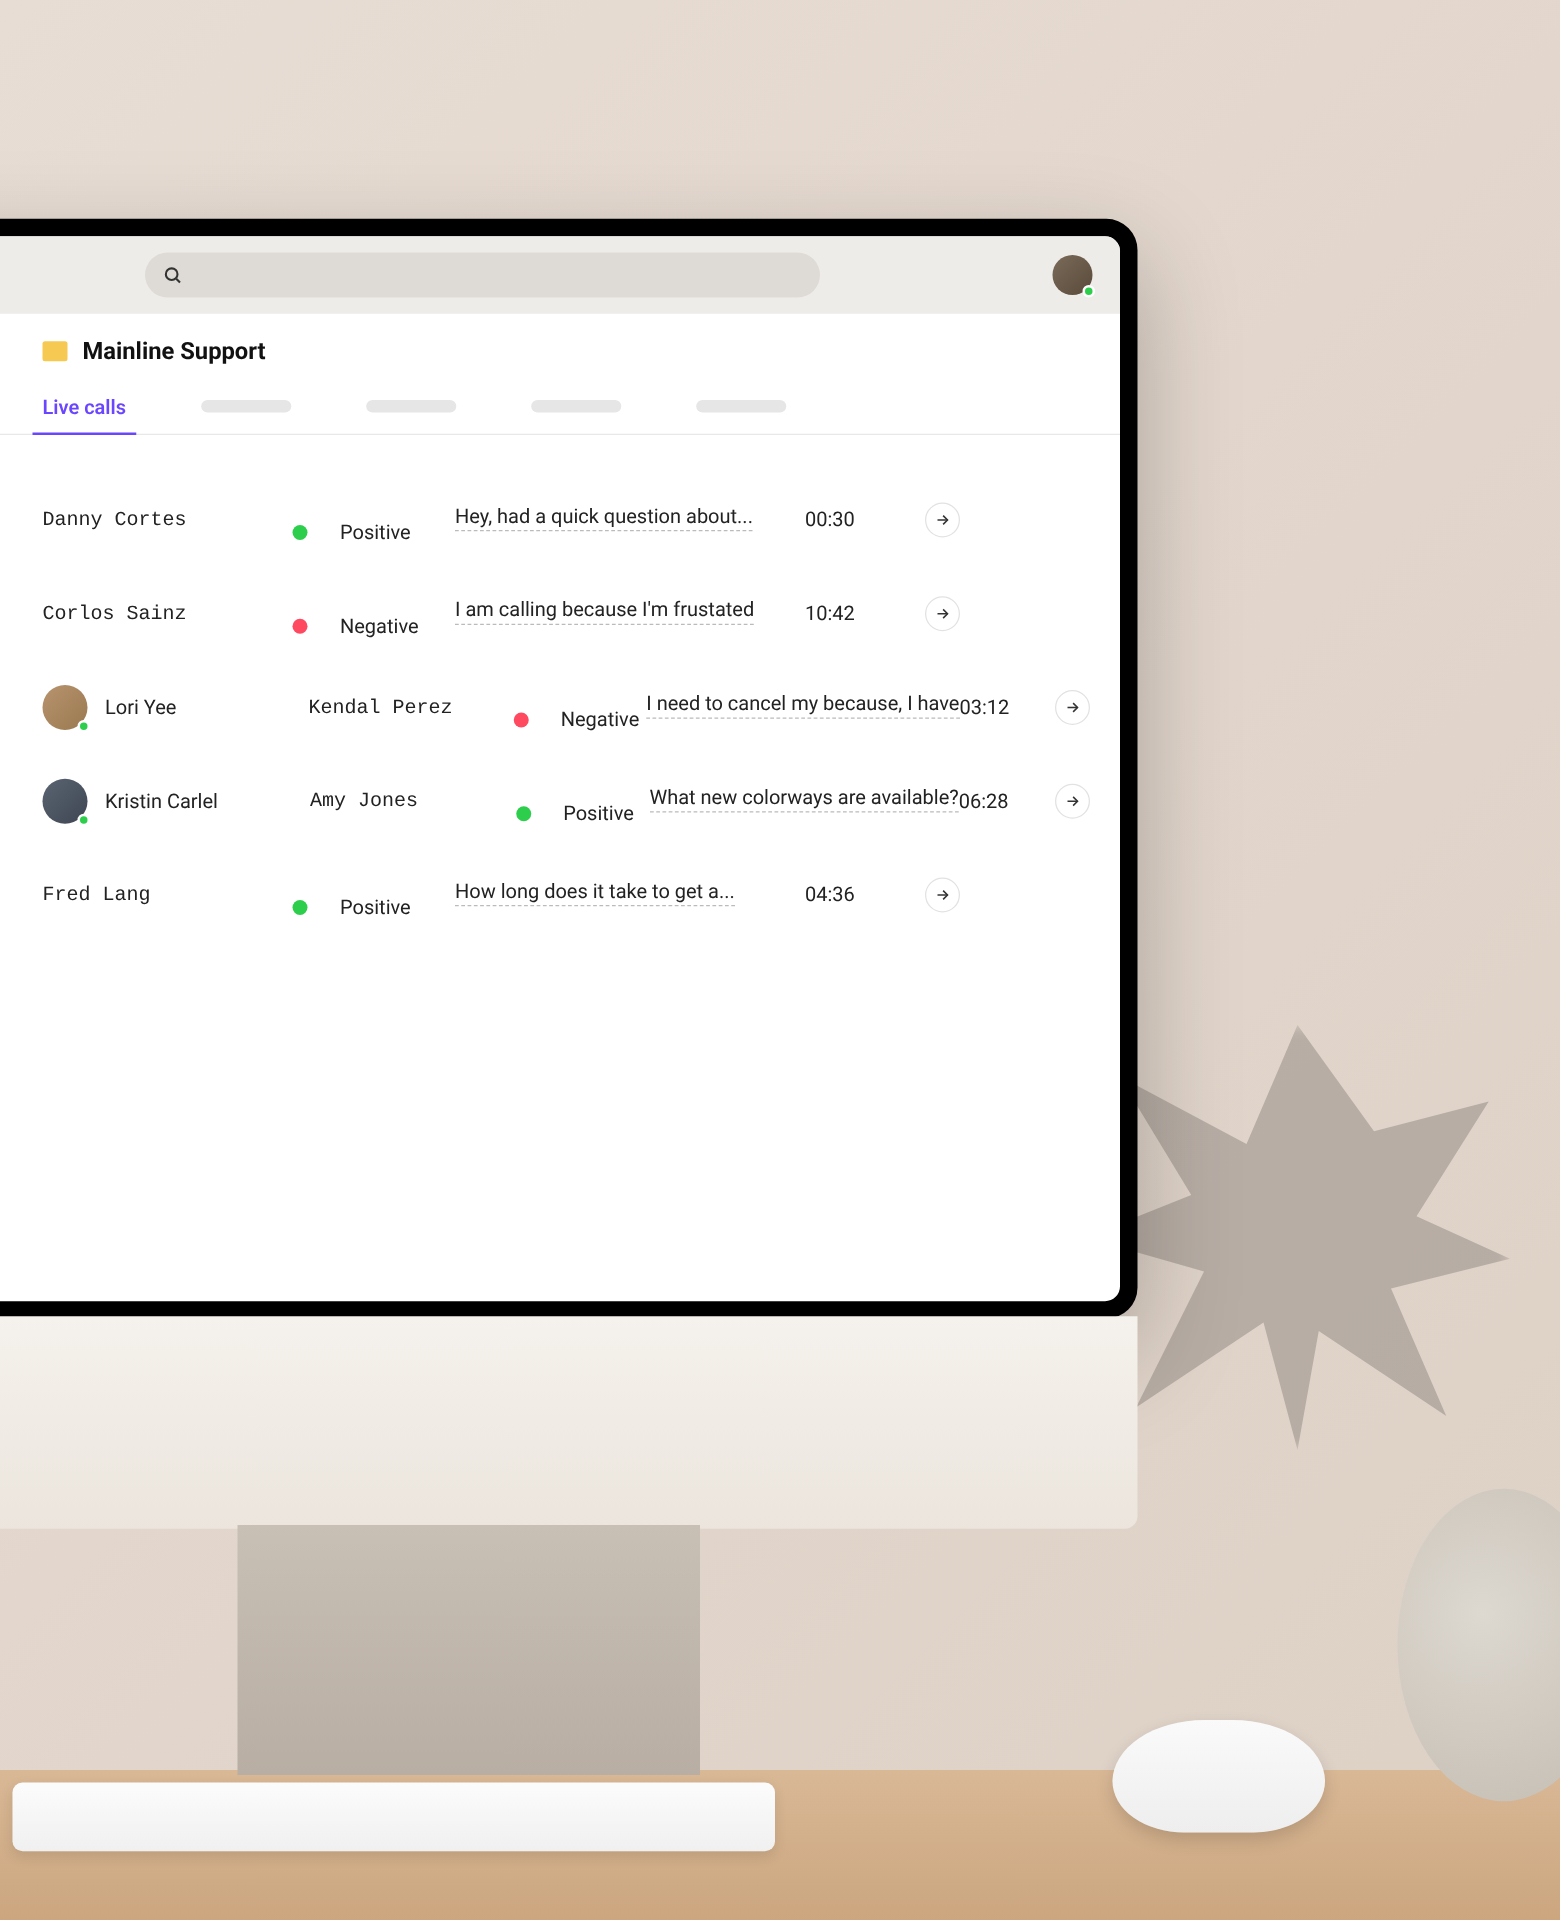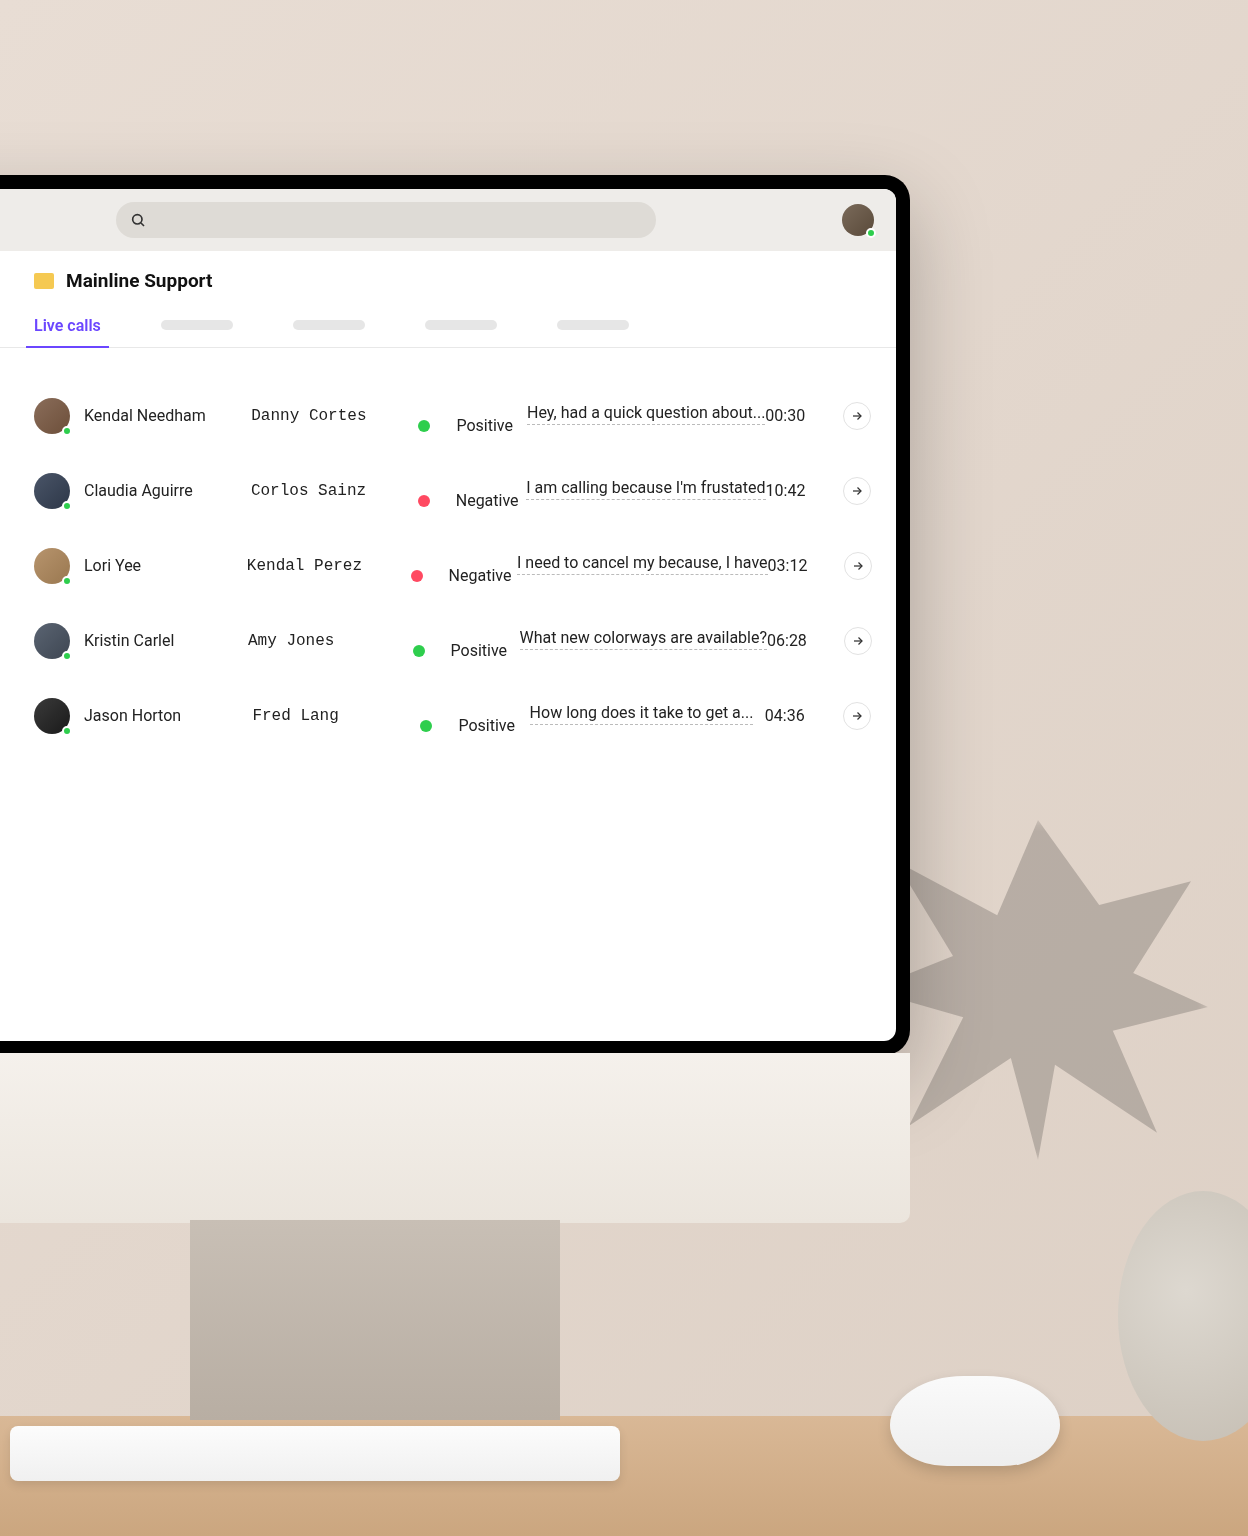--- a/index.html
+++ b/index.html
@@ -353,51 +353,37 @@
       <div class="tabs">
         <div class="tab active">Live calls</div>
         <div class="tab-placeholder"></div>
         <div class="tab-placeholder"></div>
         <div class="tab-placeholder"></div>
         <div class="tab-placeholder"></div>
       </div>
 
       <div class="call-table" id="calls-mount">
           <div class="call-row">
-            <div class="col-agent">
-              <div class="agent-avatar-wrap">
-                <div class="agent-avatar avatar-0"></div>
-                <div class="status-dot"></div>
-              </div>
-              <span class="agent-name">Kendal Needham</span>
-            </div>
             <div class="col-customer">Danny Cortes</div>
             <div class="col-sentiment">
               <span class="sentiment-dot positive"></span>
               <span>Positive</span>
             </div>
             <div class="col-snippet"><span class="snippet-text">Hey, had a quick question about...</span></div>
             <div class="col-time">00:30</div>
             <div class="col-action">
               <div class="arrow-btn">
                 <svg class="arrow-svg" viewBox="0 0 24 24" fill="none" stroke="currentColor" stroke-width="2.5">
                   <line x1="4" y1="12" x2="20" y2="12"></line>
                   <polyline points="13 5 20 12 13 19"></polyline>
                 </svg>
               </div>
             </div>
           </div>
           <div class="call-row">
-            <div class="col-agent">
-              <div class="agent-avatar-wrap">
-                <div class="agent-avatar avatar-1"></div>
-                <div class="status-dot"></div>
-              </div>
-              <span class="agent-name">Claudia Aguirre</span>
-            </div>
             <div class="col-customer">Corlos Sainz</div>
             <div class="col-sentiment">
               <span class="sentiment-dot negative"></span>
               <span>Negative</span>
             </div>
             <div class="col-snippet"><span class="snippet-text">I am calling because I'm frustated</span></div>
             <div class="col-time">10:42</div>
             <div class="col-action">
               <div class="arrow-btn">
                 <svg class="arrow-svg" viewBox="0 0 24 24" fill="none" stroke="currentColor" stroke-width="2.5">
@@ -449,27 +435,20 @@
             <div class="col-action">
               <div class="arrow-btn">
                 <svg class="arrow-svg" viewBox="0 0 24 24" fill="none" stroke="currentColor" stroke-width="2.5">
                   <line x1="4" y1="12" x2="20" y2="12"></line>
                   <polyline points="13 5 20 12 13 19"></polyline>
                 </svg>
               </div>
             </div>
           </div>
           <div class="call-row">
-            <div class="col-agent">
-              <div class="agent-avatar-wrap">
-                <div class="agent-avatar avatar-4"></div>
-                <div class="status-dot"></div>
-              </div>
-              <span class="agent-name">Jason Horton</span>
-            </div>
             <div class="col-customer">Fred Lang</div>
             <div class="col-sentiment">
               <span class="sentiment-dot positive"></span>
               <span>Positive</span>
             </div>
             <div class="col-snippet"><span class="snippet-text">How long does it take to get a...</span></div>
             <div class="col-time">04:36</div>
             <div class="col-action">
               <div class="arrow-btn">
                 <svg class="arrow-svg" viewBox="0 0 24 24" fill="none" stroke="currentColor" stroke-width="2.5">

